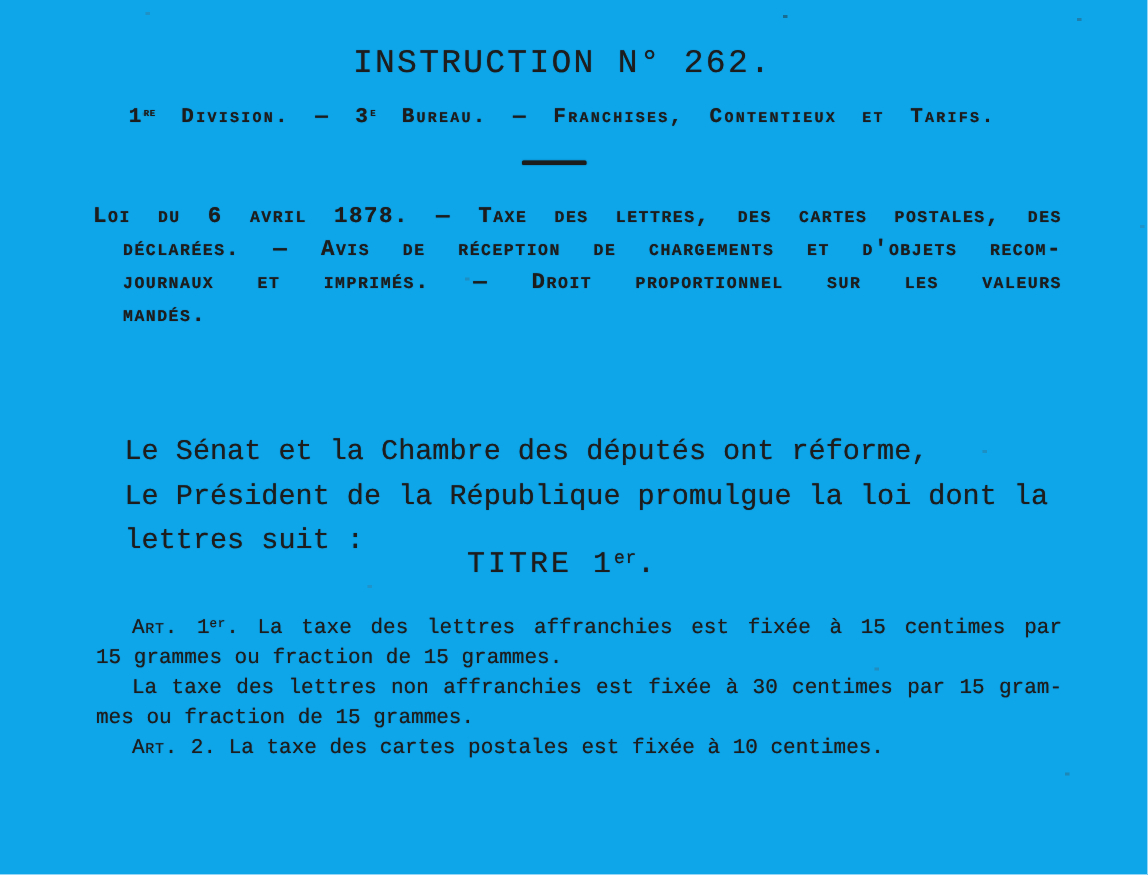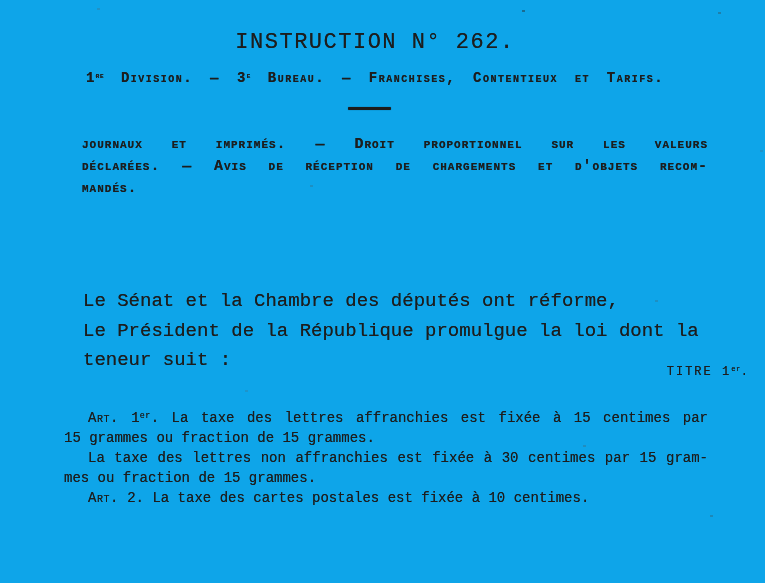--- a/index.html
+++ b/index.html
@@ -68,23 +68,22 @@
   }
   .preamble {
     top: 287px;
     left: 83px;
     width: 640px;
     font-size: 19px;
     line-height: 29.5px;
   }
   .title1-heading {
     top: 365px;
-    font-size: 12px;
+    font-size: 20px;
     letter-spacing: 2px;
-    text-align: right;
   }
   .articles {
     top: 406px;
     left: 64px;
     width: 644px;
     font-size: 14px;
     line-height: 20px;
   }
   .articles .line.indent { padding-left: 24px; }
   .articles .line.just   { text-align: justify; text-align-last: justify; }
@@ -114,29 +113,30 @@
 
   <div class="abs centered main-title ink">INSTRUCTION N° 262.</div>
 
   <div class="abs centered division-line sc ink">
     <span>1</span><sup>re</sup><span> Division. — 3</span><sup>e</sup><span> Bureau. — Franchises, Contentieux et Tarifs.</span>
   </div>
 
   <div class="abs separator-rule"></div>
 
   <div class="abs summary sc ink">
+    <div class="line">Loi du 6 avril 1878. — Taxe des lettres, des cartes postales, des</div>
+    <div class="line cont">déclarées. — Avis de réception de chargements et d'objets recom-</div>
     <div class="line cont">journaux et imprimés. — Droit proportionnel sur les valeurs</div>
-    <div class="line cont">déclarées. — Avis de réception de chargements et d'objets recom-</div>
     <div class="line cont last">mandés.</div>
   </div>
 
 
   <div class="abs preamble ink">
     <div>Le Sénat et la Chambre des députés ont réforme,</div>
-    <div>Le Président de la République promulgue la loi dont la teneur suit :</div>
+    <div>Le Président de la République promulgue la loi dont la lettres suit :</div>
   </div>
 
   <div class="abs centered title1-heading heading ink">
     <span>TITRE 1</span><sup>er</sup><span>.</span>
   </div>
 
   <div class="abs articles ink">
     <div class="line indent just art">
       <span class="art-label">Art.</span><span> 1</span><sup>er</sup><span>. La taxe des lettres affranchies est fixée à 15 centimes par</span>
     </div>

